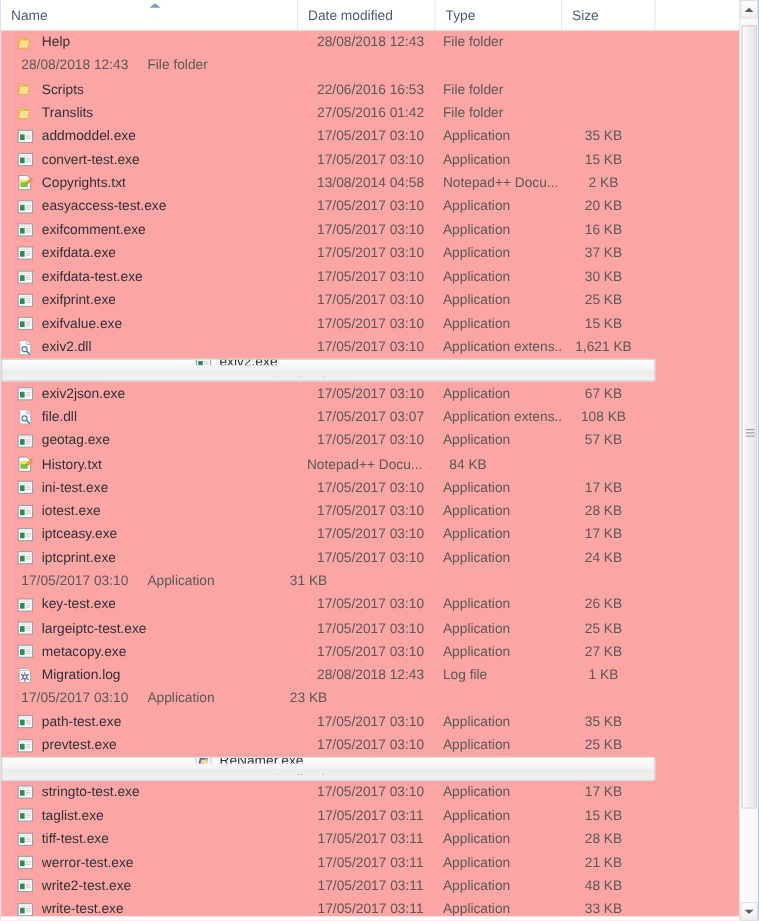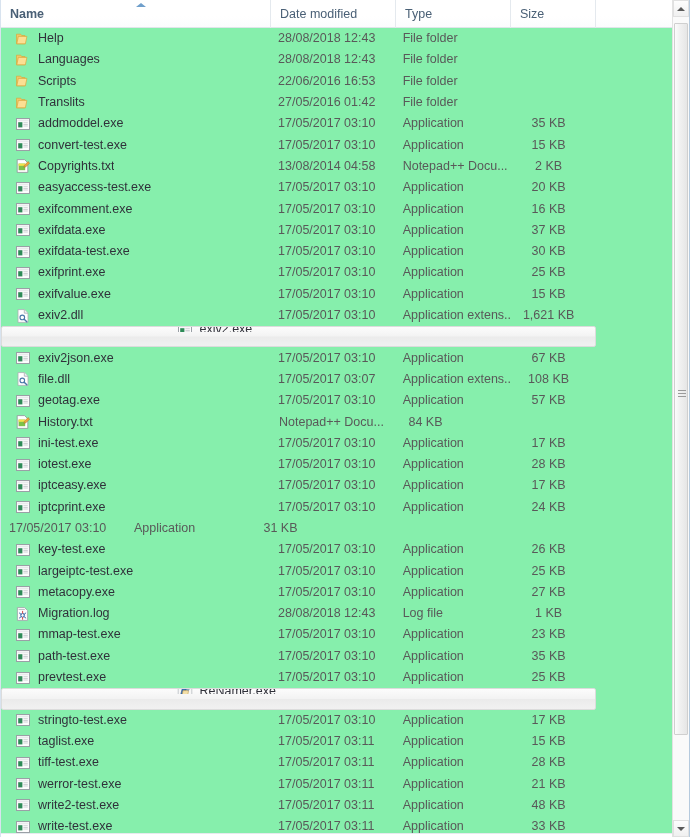--- a/index.html
+++ b/index.html
@@ -43,42 +43,42 @@
     line-height: 28px;
     box-sizing: border-box;
     font-size: 12.5px;
     color: #4a6076;
     padding-left: 9px;
     border-right: 1px solid #e4e9ee;
     white-space: nowrap;
     overflow: hidden;
     user-select: none;
   }
-  .hcell.c-name { width: 270px; font-weight: bold; }
+  .hcell.c-name { width: 270px; }
   .hcell.c-date { width: 125px; }
   .hcell.c-type { width: 115px; }
   .hcell.c-size { width: 85px; }
   .hcell.c-blank { width: 78px; border-right: none; }
 
   .sort-arrow {
     position: absolute;
     left: 135px;
     top: 3px;
     width: 0; height: 0;
     border-left: 5px solid transparent;
     border-right: 5px solid transparent;
     border-bottom: 4px solid #6f9fcb;
   }
 
   
   .list-area {
     position: relative;
     flex: 1;
     overflow: hidden;
-    background: #86efac;
+    background: #fca5a5;
   }
   .rows {
     position: relative;
     width: 595px;
   }
   .row {
     position: relative;
     height: 21.3px;
     display: flex;
     align-items: center;
@@ -101,21 +101,21 @@
     line-height: 21px;
   }
   .c1 {
     width: 270px;
     padding-left: 13px;
     display: flex;
     align-items: center;
     gap: 7px;
     color: #30313a;
   }
-  .c2 { width: 125px; padding-left: 7px; color: #595959; }
+  .c2 { width: 125px; padding-left: 7px; color: #595959; text-align: center; }
   .c3 { width: 115px; padding-left: 7px; color: #595959; }
   .c4 { width: 85px; padding-right: 8px; text-align: center; color: #595959; }
 
   .fname {
     overflow: hidden;
     text-overflow: ellipsis;
     white-space: nowrap;
   }
 
   
@@ -241,29 +241,20 @@
                 <path d="M3.3 5.4h8.6l-1.5 7.4H1.8z" fill="#fcdf93" stroke="#d9a83c" stroke-width=".7"></path>
               </svg>
             </span>
             <span class="fname">Help</span>
           </div>
           <div class="cell c2">28/08/2018 12:43</div>
           <div class="cell c3">File folder</div>
           <div class="cell c4"></div>
         </div>
         <div class="row">
-          <div class="cell c1">
-            <span class="icon">
-              <svg width="16" height="16" viewBox="0 0 16 16">
-                <path d="M1.5 3.2h4.2l1.1 1.3h3.1v8.3H1.5z" fill="#f3c96b" stroke="#d9a83c" stroke-width=".7"></path>
-                <path d="M3.3 5.4h8.6l-1.5 7.4H1.8z" fill="#fcdf93" stroke="#d9a83c" stroke-width=".7"></path>
-              </svg>
-            </span>
-            <span class="fname">Languages</span>
-          </div>
           <div class="cell c2">28/08/2018 12:43</div>
           <div class="cell c3">File folder</div>
           <div class="cell c4"></div>
         </div>
         <div class="row">
           <div class="cell c1">
             <span class="icon">
               <svg width="16" height="16" viewBox="0 0 16 16">
                 <path d="M1.5 3.2h4.2l1.1 1.3h3.1v8.3H1.5z" fill="#f3c96b" stroke="#d9a83c" stroke-width=".7"></path>
                 <path d="M3.3 5.4h8.6l-1.5 7.4H1.8z" fill="#fcdf93" stroke="#d9a83c" stroke-width=".7"></path>
@@ -692,33 +683,20 @@
                 <path d="M7.6 5.3v1.9M7.6 11.4v1.9" stroke="#d04a4a" stroke-width="1" stroke-linecap="round"></path>
               </svg>
             </span>
             <span class="fname">Migration.log</span>
           </div>
           <div class="cell c2">28/08/2018 12:43</div>
           <div class="cell c3">Log file</div>
           <div class="cell c4">1 KB</div>
         </div>
         <div class="row">
-          <div class="cell c1">
-            <span class="icon">
-              <svg width="16" height="16" viewBox="0 0 16 16">
-                <rect x="1.5" y="2.5" width="13" height="11" fill="#fdfdfd" stroke="#9aa0a6" stroke-width="1"></rect>
-                <rect x="2.5" y="3.5" width="11" height="1.8" fill="#e8eaec"></rect>
-                <rect x="3.2" y="6.2" width="4.2" height="5.2" fill="#2e8b57"></rect>
-                <rect x="8.4" y="6.4" width="4.4" height="0.8" fill="#c3c7cb"></rect>
-                <rect x="8.4" y="8.0" width="4.4" height="0.8" fill="#c3c7cb"></rect>
-                <rect x="8.4" y="9.6" width="4.4" height="0.8" fill="#c3c7cb"></rect>
-              </svg>
-            </span>
-            <span class="fname">mmap-test.exe</span>
-          </div>
           <div class="cell c2">17/05/2017 03:10</div>
           <div class="cell c3">Application</div>
           <div class="cell c4">23 KB</div>
         </div>
         <div class="row">
           <div class="cell c1">
             <span class="icon">
               <svg width="16" height="16" viewBox="0 0 16 16">
                 <rect x="1.5" y="2.5" width="13" height="11" fill="#fdfdfd" stroke="#9aa0a6" stroke-width="1"></rect>
                 <rect x="2.5" y="3.5" width="11" height="1.8" fill="#e8eaec"></rect>

